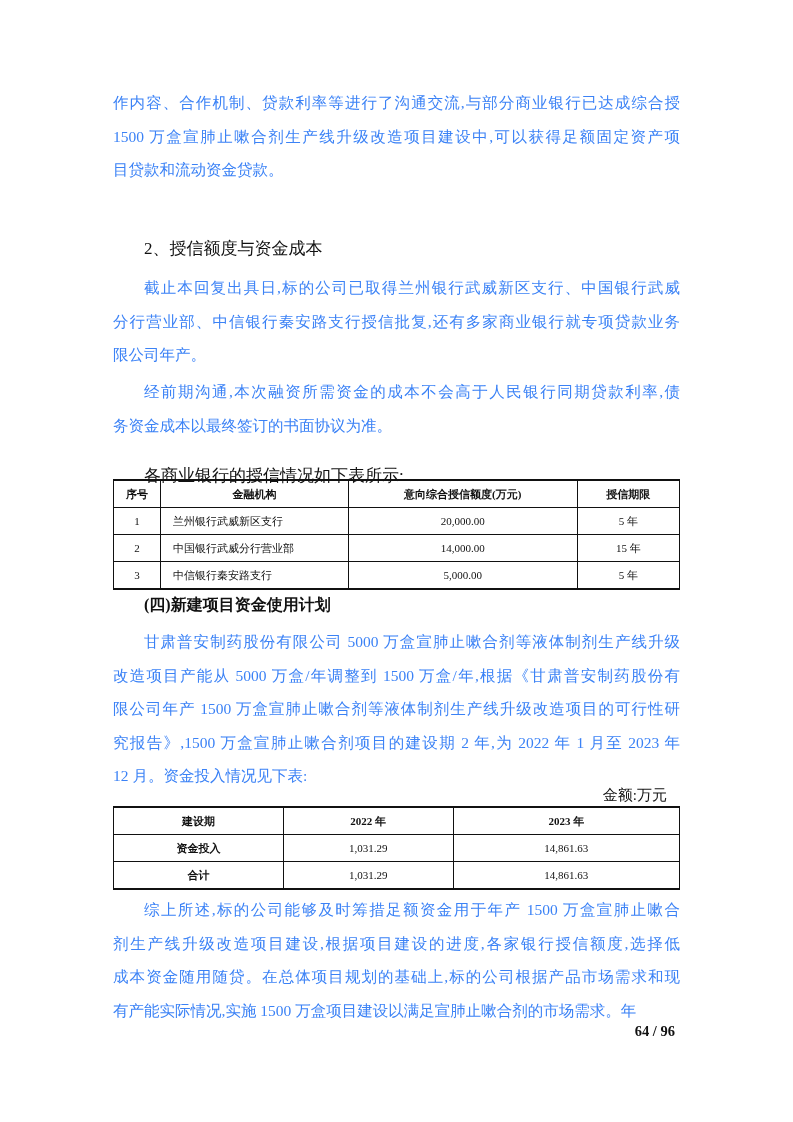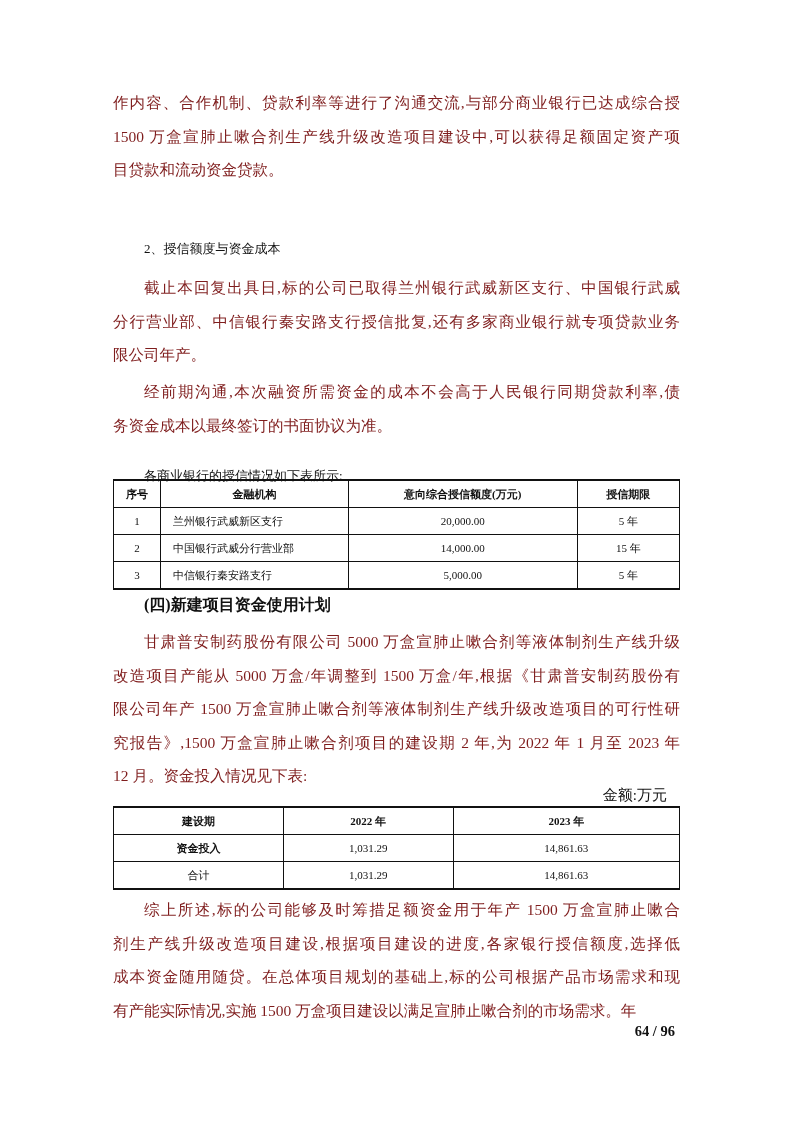--- a/index.html
+++ b/index.html
@@ -18,40 +18,40 @@
   }
   .block {
     position: absolute;
     left: 113px;
     width: 567px;
   }
   .line {
     height: 33.5px;
     line-height: 33.5px;
     font-size: 15.5px;
-    color: #7f1d1d;
+    color: #3b82f6;
   }
   .line.just {
     text-align: justify;
     text-align-last: justify;
   }
   .line.last {
     text-align: left;
     text-align-last: left;
   }
   .line.indent {
     text-indent: 31px;
   }
   .subheading {
     position: absolute;
     left: 113px;
     width: 567px;
     padding-left: 31px;
     box-sizing: border-box;
-    font-size: 13px;
+    font-size: 17px;
     line-height: 26px;
   }
   .subheading.bold {
     font-weight: bold;
     font-size: 16px;
   }
   .doc-table {
     position: absolute;
     left: 113px;
     width: 567px;
@@ -178,21 +178,21 @@
           <th>2023 年</th>
         </tr>
       </thead>
     <tbody>
         <tr>
           <td style="text-align: center; font-weight: bold;">资金投入</td>
           <td style="text-align: center;">1,031.29</td>
           <td style="text-align: center;">14,861.63</td>
         </tr>
         <tr>
-          <td style="text-align: center; font-weight: normal;">合计</td>
+          <td style="text-align: center; font-weight: bold;">合计</td>
           <td style="text-align: center;">1,031.29</td>
           <td style="text-align: center;">14,861.63</td>
         </tr>
       </tbody>
   </table>
 
   <div class="block" style="top:893px">
       <div class="line just indent">综上所述,标的公司能够及时筹措足额资金用于年产 1500 万盒宣肺止嗽合</div>
       <div class="line just">剂生产线升级改造项目建设,根据项目建设的进度,各家银行授信额度,选择低</div>
       <div class="line just">成本资金随用随贷。在总体项目规划的基础上,标的公司根据产品市场需求和现</div>

